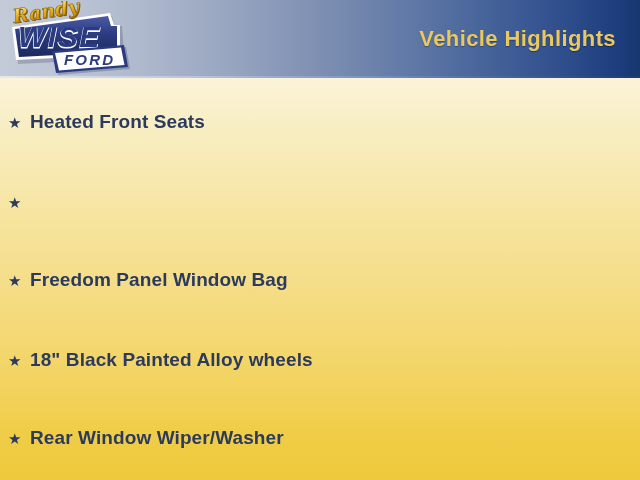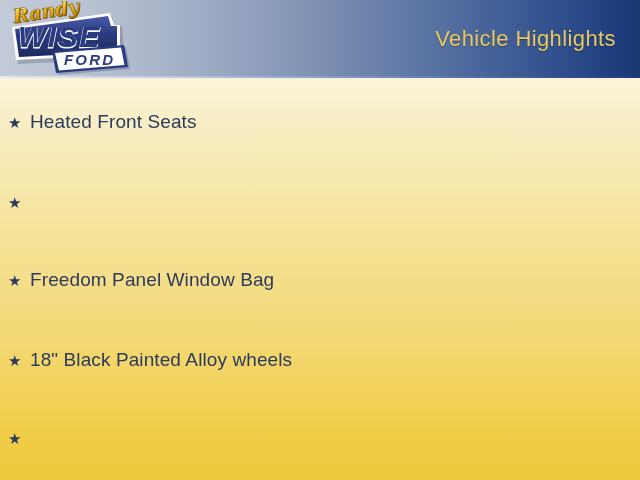--- a/index.html
+++ b/index.html
@@ -61,21 +61,21 @@
       rgba(255,255,255,0.55) 0%,
       rgba(200,214,236,0.6) 30%,
       rgba(120,150,200,0.7) 60%,
       rgba(30,60,120,0.85) 100%);
   }
   #header-title {
     position: absolute;
     right: 24px;
     top: 26px;
     font-size: 22px;
-    font-weight: 400;
+    font-weight: 700;
     letter-spacing: 0.4px;
     color: #e9c95f;
     text-shadow: 0 1px 1px rgba(0,0,0,0.30);
     white-space: nowrap;
   }
 
   
   #logo {
     position: absolute;
     left: 2px;
@@ -114,21 +114,21 @@
     display: inline-block;
     width: 22px;
     font-size: 15px;
     line-height: 1;
     color: #2c3a5d;
     text-align: left;
     flex: none;
   }
   .highlight-label {
     font-size: 19px;
-    font-weight: 400;
+    font-weight: 700;
     color: #2c3a5d;
     letter-spacing: 0.1px;
     line-height: 1.1;
   }
 </style>
 </head>
 <body>
 
 <div id="slide">
 
@@ -186,16 +186,17 @@
     <li class="highlight-item hl-2">
       <span class="star-icon">★</span>
       <span class="highlight-label">Freedom Panel Window Bag</span>
     </li>
     <li class="highlight-item hl-3">
       <span class="star-icon">★</span>
       <span class="highlight-label">18" Black Painted Alloy wheels</span>
     </li>
     <li class="highlight-item hl-4">
       <span class="star-icon">★</span>
+      <span class="highlight-label">Rear Window Wiper/Washer</span>
     </li>
   </ul>
 
 </div>
 
 </body></html>

